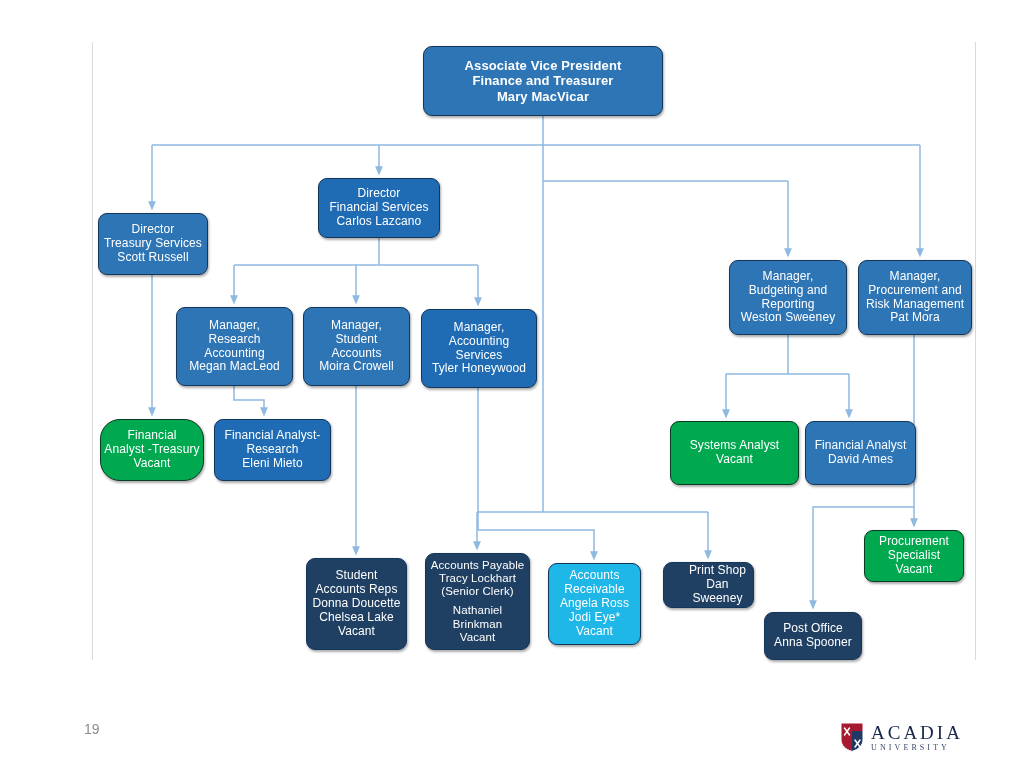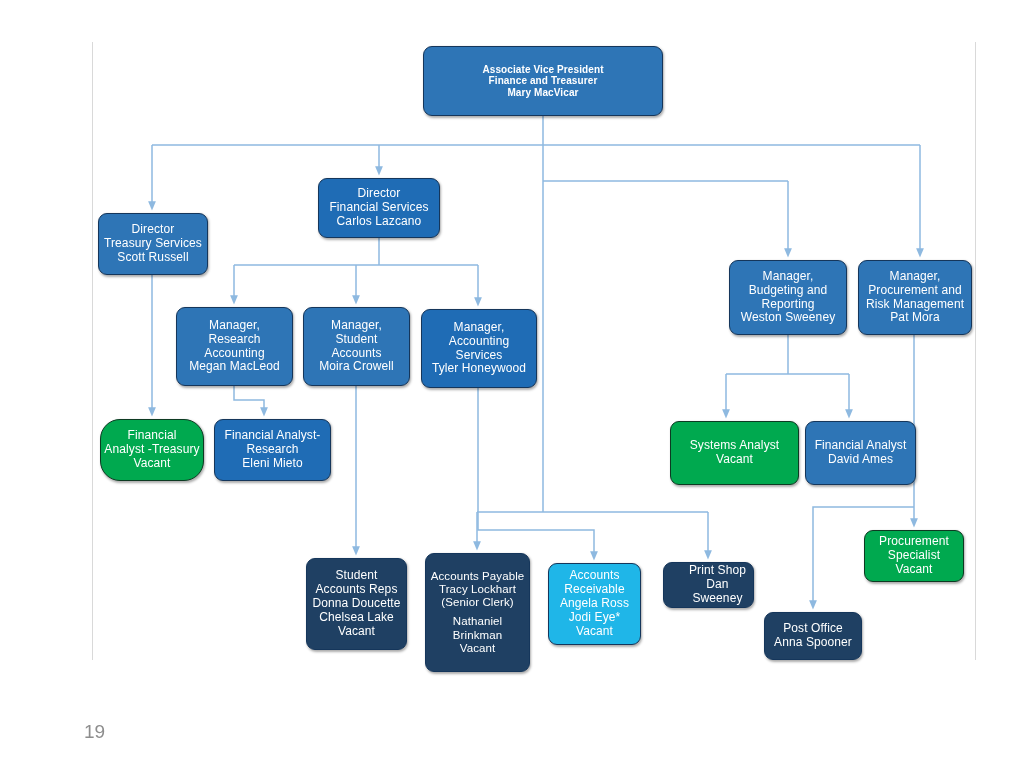--- a/index.html
+++ b/index.html
@@ -65,21 +65,21 @@
   .c-green  { background: #00a94f; border-color: #0d3a22; }
   .c-cyan   { background: #1fb6e8; }
 
   .bold { font-weight: bold; }
 
   
   #page-number {
     position: absolute;
     left: 84px;
     top: 721px;
-    font-size: 19px;
+    font-size: 14px;
     color: #8d8d8d;
   }
 
   #logo {
     position: absolute;
     left: 840px;
     top: 719px;
     width: 130px;
     height: 36px;
     display: flex;
@@ -162,21 +162,21 @@
       <path d="M726,374 L726,414" marker-end="url(#arrow)"></path>
       <path d="M849,374 L849,414" marker-end="url(#arrow)"></path>
 
       <path d="M914,335 L914,523" marker-end="url(#arrow)"></path>
 
       <path d="M914,507 L813,507 L813,605" marker-end="url(#arrow)"></path>
     </g>
   </svg>
 
   <div id="nodes">
-      <div class="node c-blue bold" style="left: 423px; top: 46px; width: 240px; height: 70px; font-size: 10px;">
+      <div class="node c-blue bold" style="left: 423px; top: 46px; width: 240px; height: 70px; font-size: 13px;">
         <div>
           <span>Associate Vice President</span>
           <span>Finance and Treasurer</span>
           <span>Mary MacVicar</span>
         </div>
       </div>
       <div class="node c-blue" style="left: 98px; top: 213px; width: 110px; height: 62px; font-size: 12px;">
         <div>
           <span>Director</span>
           <span>Treasury Services</span>
@@ -265,21 +265,21 @@
       </div>
       <div class="node c-navy" style="left: 306px; top: 558px; width: 101px; height: 92px; font-size: 12px;">
         <div>
           <span>Student</span>
           <span>Accounts Reps</span>
           <span>Donna Doucette</span>
           <span>Chelsea Lake</span>
           <span>Vacant</span>
         </div>
       </div>
-      <div class="node c-navy" style="left: 425px; top: 553px; width: 105px; height: 119px; font-size: 11.5px;">
+      <div class="node c-navy" style="left: 425px; top: 553px; width: 105px; height: 97px; font-size: 11.5px;">
         <div>
           <span>Accounts Payable</span>
           <span>Tracy Lockhart</span>
           <span>(Senior Clerk)</span>
           <span style="font-size: 5px;">&nbsp;</span>
           <span>Nathaniel Brinkman</span>
           <span>Vacant</span>
         </div>
       </div>
       <div class="node c-cyan" style="left: 548px; top: 563px; width: 93px; height: 82px; font-size: 12px;">
@@ -300,14 +300,33 @@
       <div class="node c-navy" style="left: 764px; top: 612px; width: 98px; height: 48px; font-size: 12px;">
         <div>
           <span>Post Office</span>
           <span>Anna Spooner</span>
         </div>
       </div>
     </div>
 
   <div id="page-number">19</div>
 
+  <div id="logo">
+    <svg class="crest" viewBox="0 0 24 30">
+      <path d="M1,1 H23 V17 C23,24 18,27.5 12,29.4 C6,27.5 1,24 1,17 Z" fill="#1f3864"></path>
+      <path d="M1,1 H12 V29.4 C6,27.5 1,24 1,17 Z" fill="#a6192e"></path>
+      <path d="M12,1 H23 V9 H12 Z" fill="#a6192e"></path>
+      <path d="M12,9 H23 V17 C23,21 20.5,24.2 17,26.4 L12,26.4 Z" fill="#1f3864"></path>
+      <g stroke="#ffffff" stroke-width="1.5" stroke-linecap="round">
+        <path d="M4.5,6 L9.5,13"></path>
+        <path d="M9.5,6 L4.5,13"></path>
+        <path d="M15,18 L20,25"></path>
+        <path d="M20,18 L15,25"></path>
+      </g>
+      <path d="M1,1 H23 V17 C23,24 18,27.5 12,29.4 C6,27.5 1,24 1,17 Z" fill="none" stroke="#ffffff" stroke-width="1"></path>
+    </svg>
+    <div class="wordmark">
+      <div class="wm-main">ACADIA</div>
+      <div class="wm-sub">UNIVERSITY</div>
+    </div>
+  </div>
 
 </div>
 
 </body></html>

